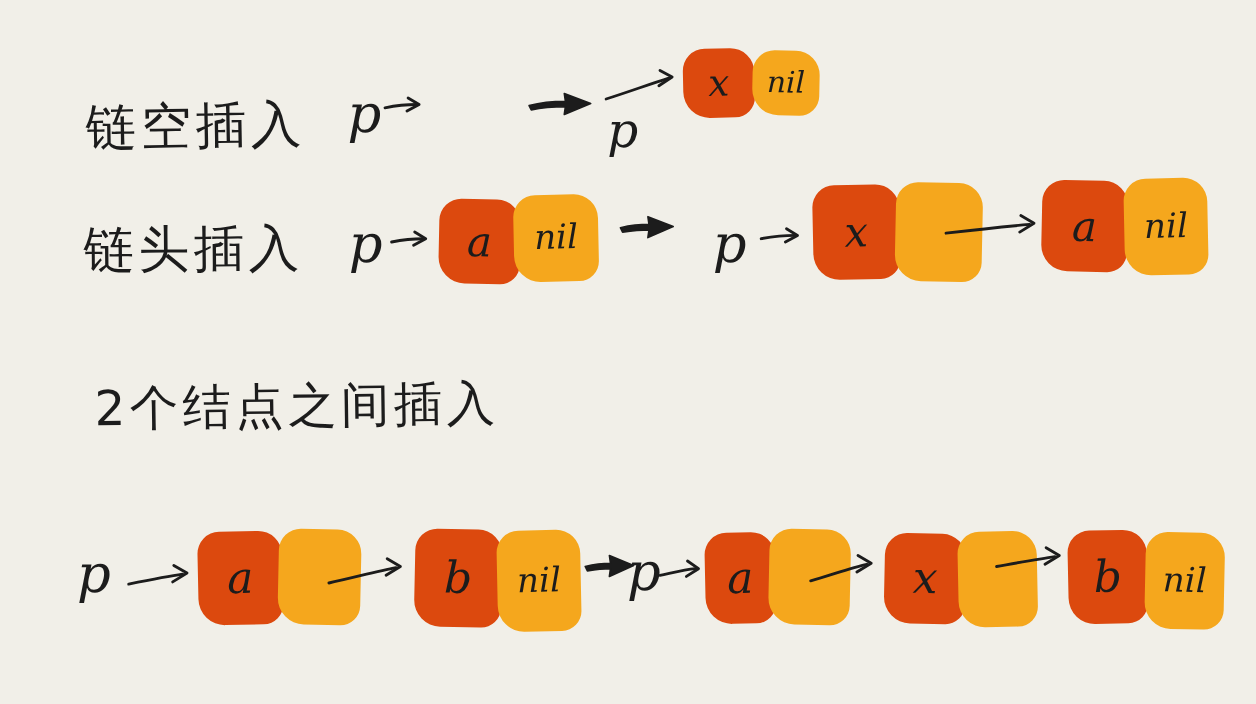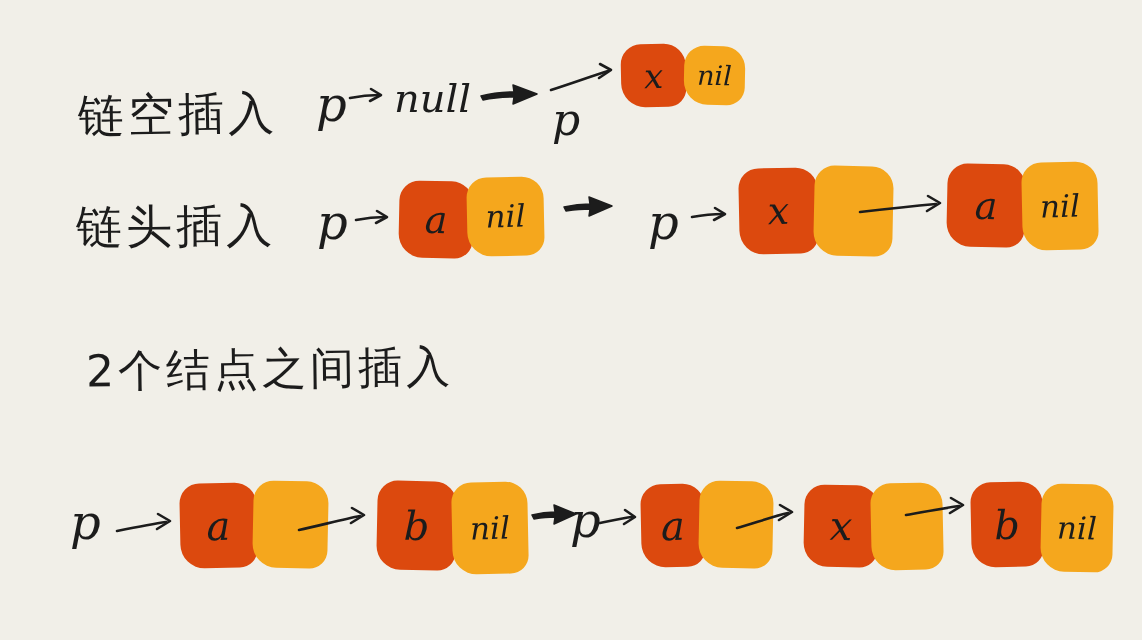--- a/index.html
+++ b/index.html
@@ -42,21 +42,20 @@
 
   <div class="zh" style="left:78px;top:84px;transform:rotate(-1deg);font-size:46px;">链空插入</div>
 
   <div class="hw" style="left:316px;top:80px;font-size:48px;">p</div>
 
   <svg class="arrow" style="left:348px;top:86px;" width="42" height="20" viewBox="0 0 42 20">
     <path d="M2,12 C12,10 22,9 31,9"></path>
     <path d="M23,3 L33,9 L22,15"></path>
   </svg>
 
-  <div class="hw" style="left:394px;top:78px;font-size:40px;">null</div>
 
   <svg class="arrow" style="left:478px;top:80px;" width="62" height="28" viewBox="0 0 62 28">
     <path class="solid" d="M3,16 C14,13 26,12 36,12 L35,5 L59,14 L35,24 L36,17 C26,17 14,18 5,20 Z"></path>
   </svg>
 
   <svg class="arrow" style="left:548px;top:60px;" width="76" height="34" viewBox="0 0 76 34">
     <path d="M3,30 C22,24 44,16 60,11"></path>
     <path d="M52,4 L63,10 L51,18"></path>
   </svg>
 

